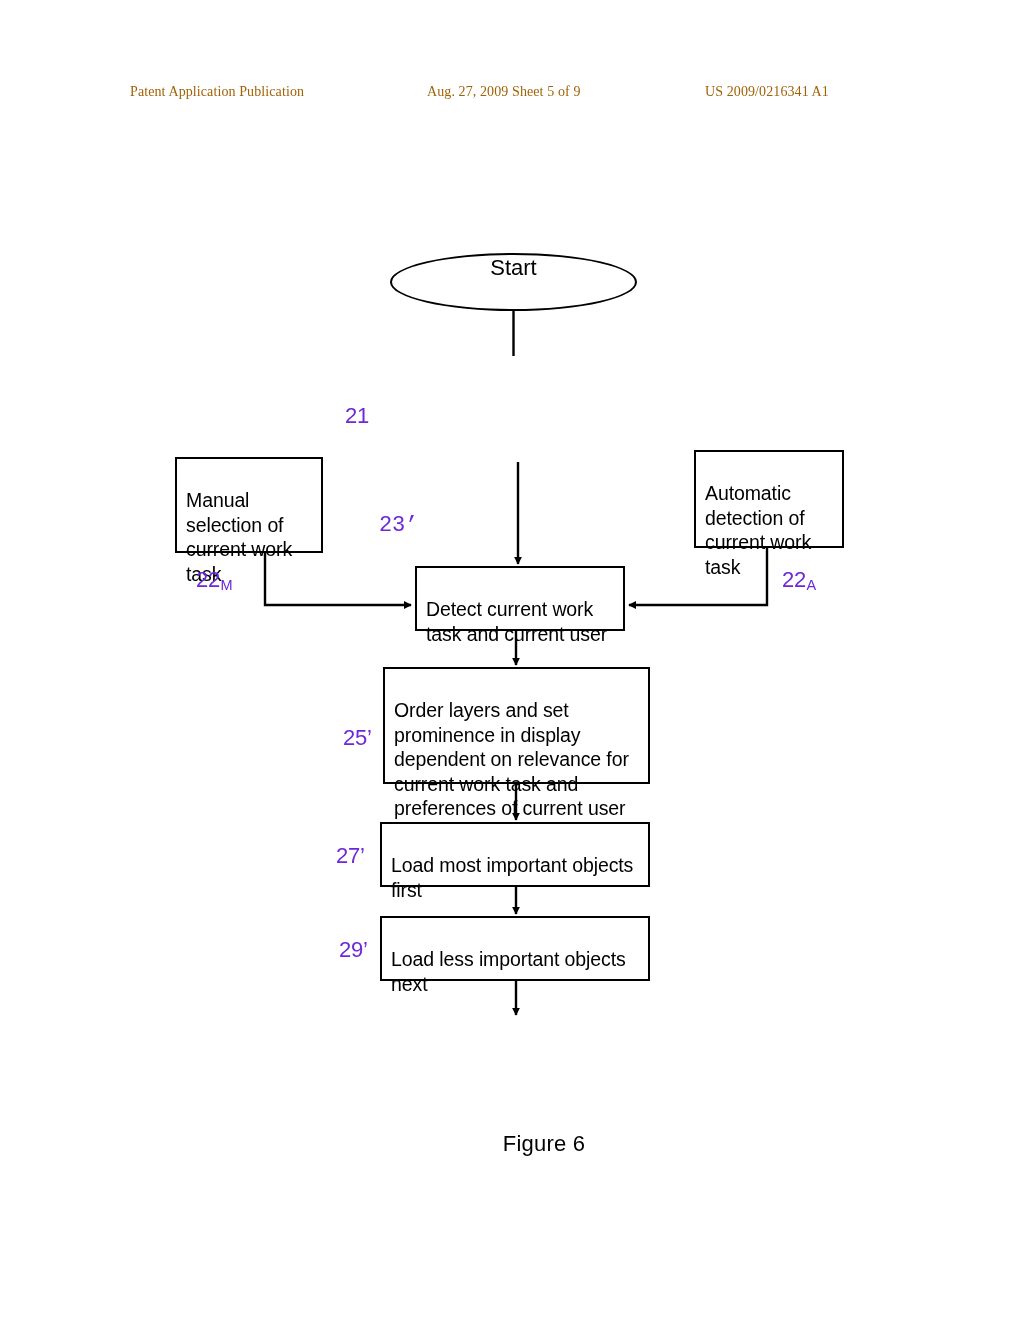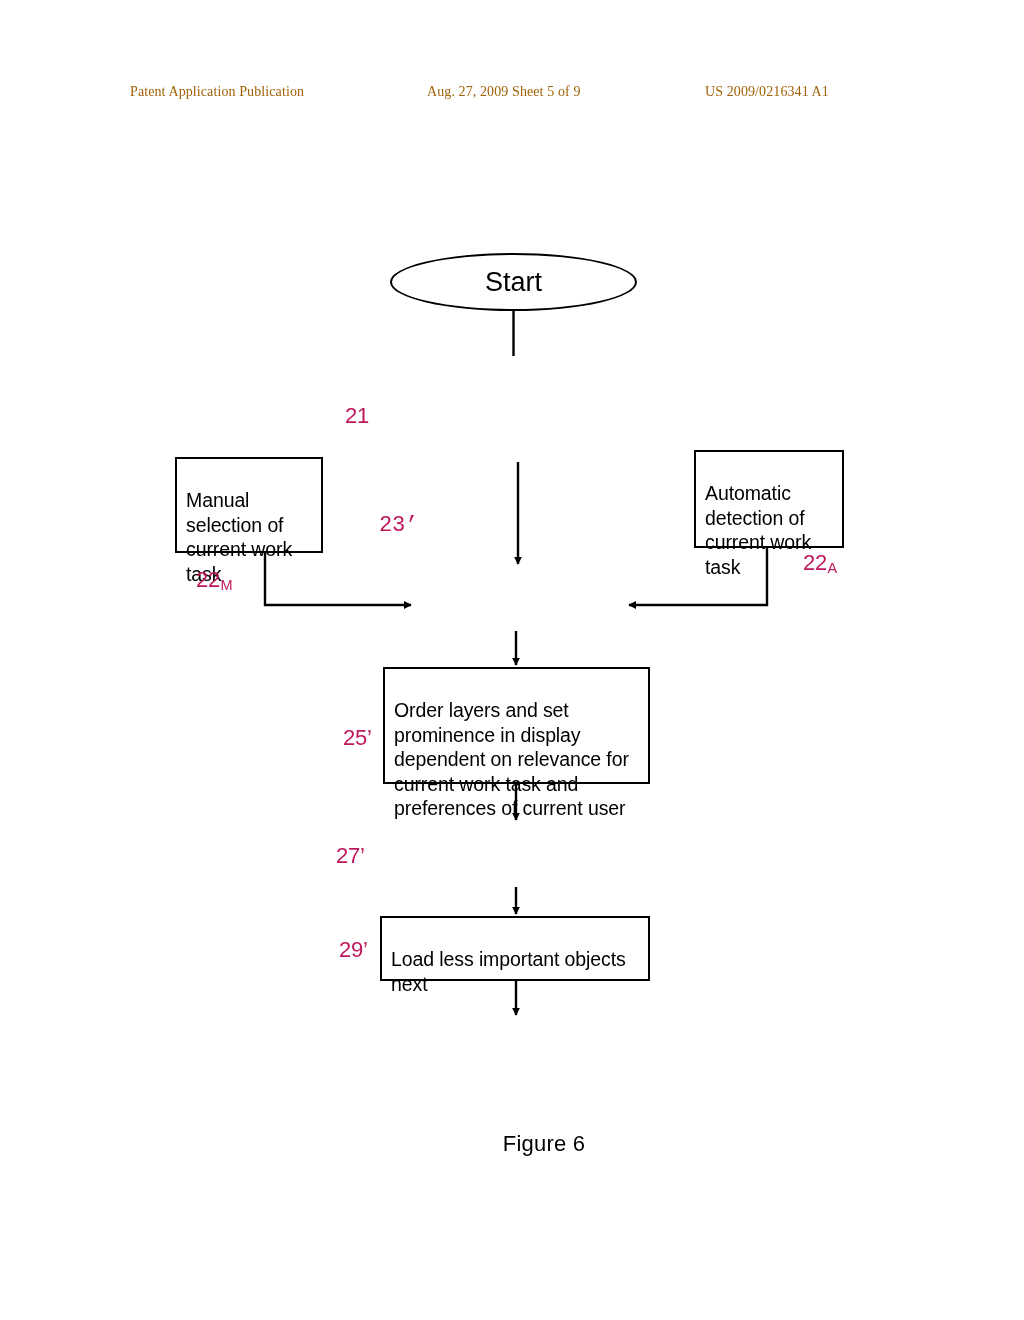--- a/index.html
+++ b/index.html
@@ -65,54 +65,54 @@
     padding: 5px 7px 4px 9px;
     font-size: 19.5px;
     line-height: 24.4px;
     letter-spacing: -0.1px;
     white-space: pre-line;
   }
   .terminal {
     border: 2.2px solid #000000;
     border-radius: 50%;
     display: flex;
-    align-items: center;
+    align-items: flex-start;
     justify-content: center;
-    font-size: 27px;
+    font-size: 22px;
   }
 
   
   #node-start     { left: 390px; top: 253px; width: 247px; height: 58px; }
   #node-21        { left: 382px; top: 356px; width: 278px; height: 106px; }
   #node-manual    { left: 175px; top: 457px; width: 148px; height: 96px; }
   #node-automatic { left: 694px; top: 450px; width: 150px; height: 98px; }
   #node-23        { left: 415px; top: 566px; width: 210px; height: 65px; }
   #node-25        { left: 383px; top: 667px; width: 267px; height: 117px; }
   #node-27        { left: 380px; top: 822px; width: 270px; height: 65px; }
   #node-29        { left: 380px; top: 916px; width: 270px; height: 65px; }
   #node-stop      { left: 390px; top: 1017px; width: 247px; height: 58px; }
 
   
   .ref {
     position: absolute;
     font-size: 22px;
     letter-spacing: -0.2px;
     white-space: nowrap;
-    color: #be185d;
+    color: #6d28d9;
   }
   .ref sub {
     font-size: 14.5px;
     vertical-align: baseline;
     position: relative;
     top: 3px;
     left: 0.5px;
   }
   #ref-21  { left: 345px;  top: 403px; }
   #ref-22m { left: 196px;  top: 567px; }
-  #ref-22a { left: 782px;  top: 550px; margin-left: 21px; }
+  #ref-22a { left: 782px;  top: 567px; }
   #ref-23  { left: 379px;  top: 513px; font-family: Liberation Mono, monospace; }
   #ref-25  { left: 343px;  top: 713px; margin-top: 12px; }
   #ref-27  { left: 336px;  top: 843px; }
   #ref-29  { left: 339px;  top: 937px; }
 
   
   #figure-caption {
     position: absolute;
     left: 0;
     top: 1131px;
@@ -175,31 +175,39 @@
   <div class="ref" id="ref-22m"><span>22</span><sub>M</sub></div>
 
   <div class="node box" id="node-automatic">
     <span>Automatic
 detection of
 current work
 task</span>
   </div>
   <div class="ref" id="ref-22a"><span>22</span><sub>A</sub></div>
 
+  <div class="node box" id="node-23">
+    <span>Detect current work
+task and current user</span>
+  </div>
   <div class="ref" id="ref-23">23’</div>
 
   <div class="node box" id="node-25">
     <span>Order layers and set
 prominence in display
 dependent on relevance for
 current work task and
 preferences of current user</span>
   </div>
   <div class="ref" id="ref-25">25’</div>
 
+  <div class="node box" id="node-27">
+    <span>Load most important objects
+first</span>
+  </div>
   <div class="ref" id="ref-27">27’</div>
 
   <div class="node box" id="node-29">
     <span>Load less important objects
 next</span>
   </div>
   <div class="ref" id="ref-29">29’</div>
 
 </div>
 

